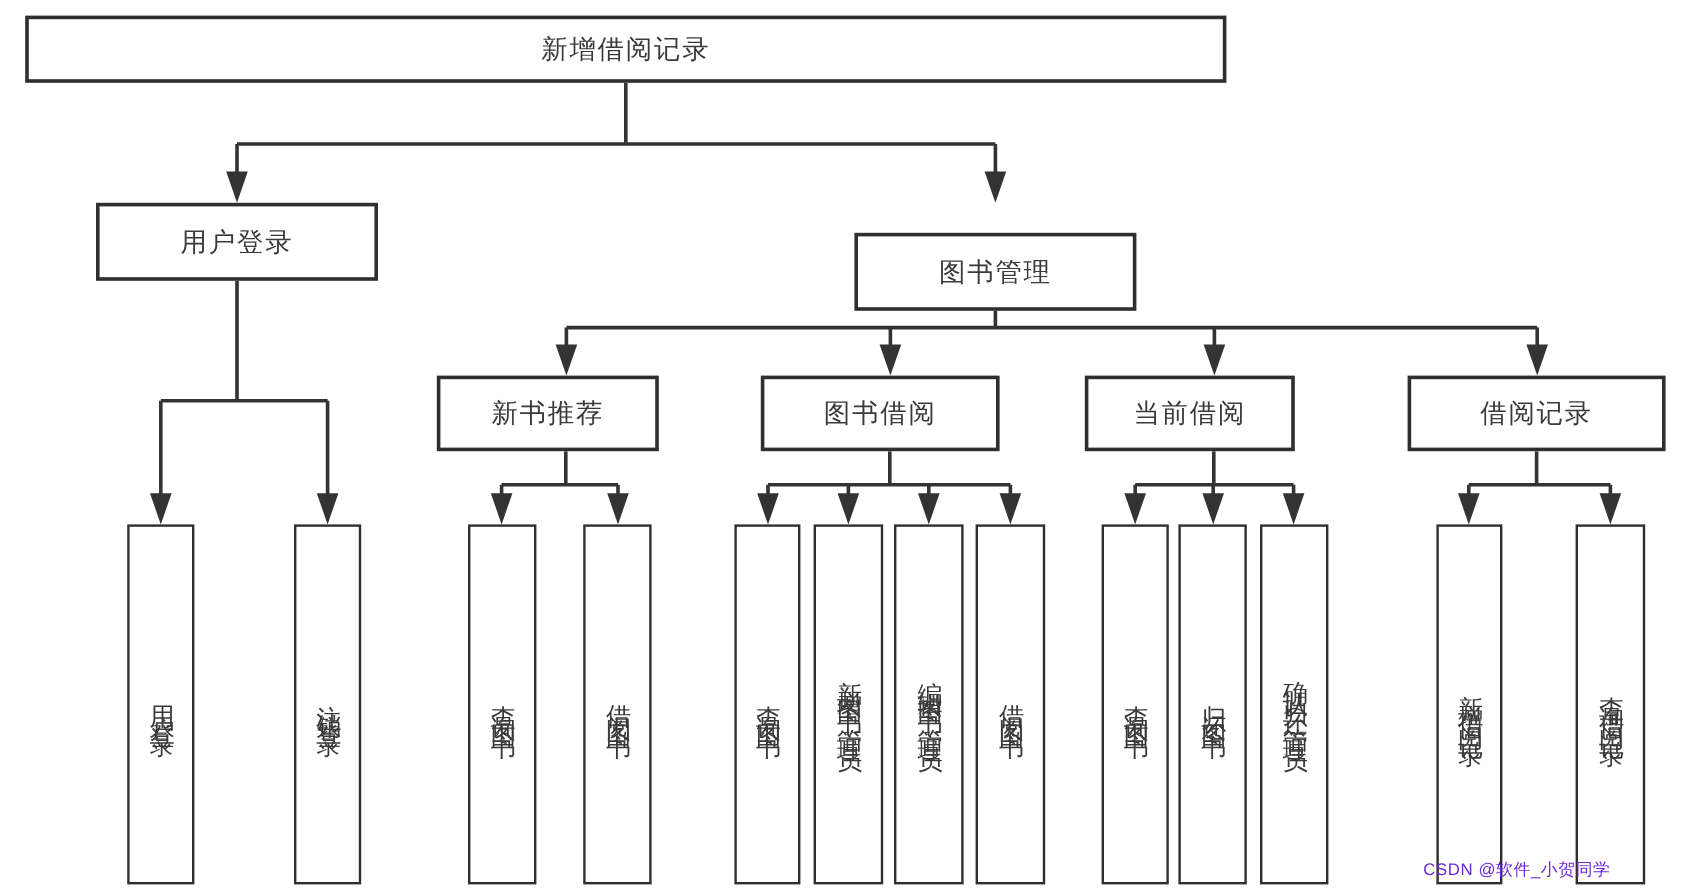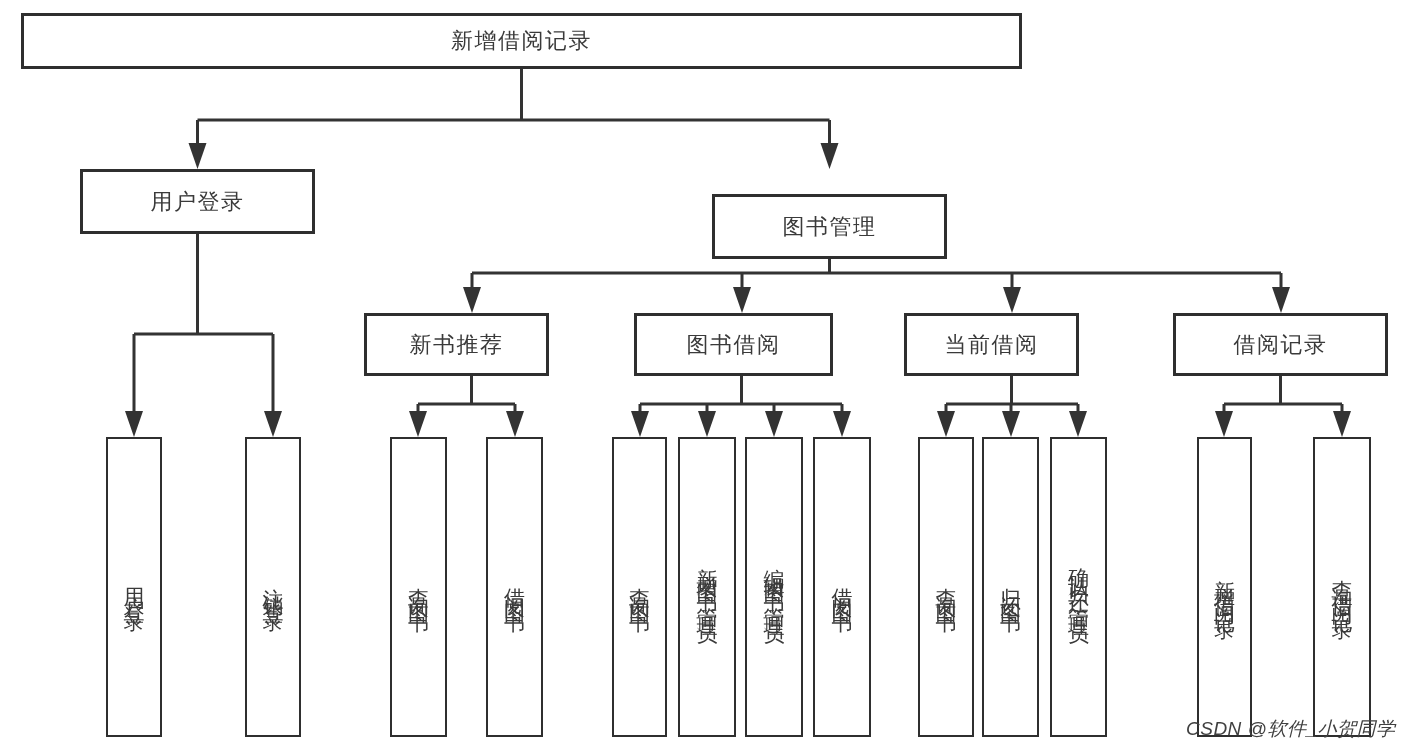--- a/index.html
+++ b/index.html
@@ -74,26 +74,25 @@
   .l-c4 { left: 813px;  width: 58px; }
   .l-d1 { left: 918px;  width: 56px; }
   .l-d2 { left: 982px;  width: 57px; }
   .l-d3 { left: 1050px; width: 57px; }
   .l-e1 { left: 1197px; width: 55px; }
   .l-e2 { left: 1313px; width: 58px; }
   .watermark {
     position: absolute;
     left: 1186px;
     top: 716px;
-    font-size: 19px;
+    font-size: 14px;
     letter-spacing: 0.5px;
-    color: #404040;
+    color: #6d28d9;
     z-index: 3;
     white-space: nowrap;
-    font-style: italic;
   }
 </style>
 </head>
 <body>
 
 <div class="canvas">
 
   <svg class="connectors" width="1405" height="747" viewBox="0 0 1405 747">
 
     <g>

